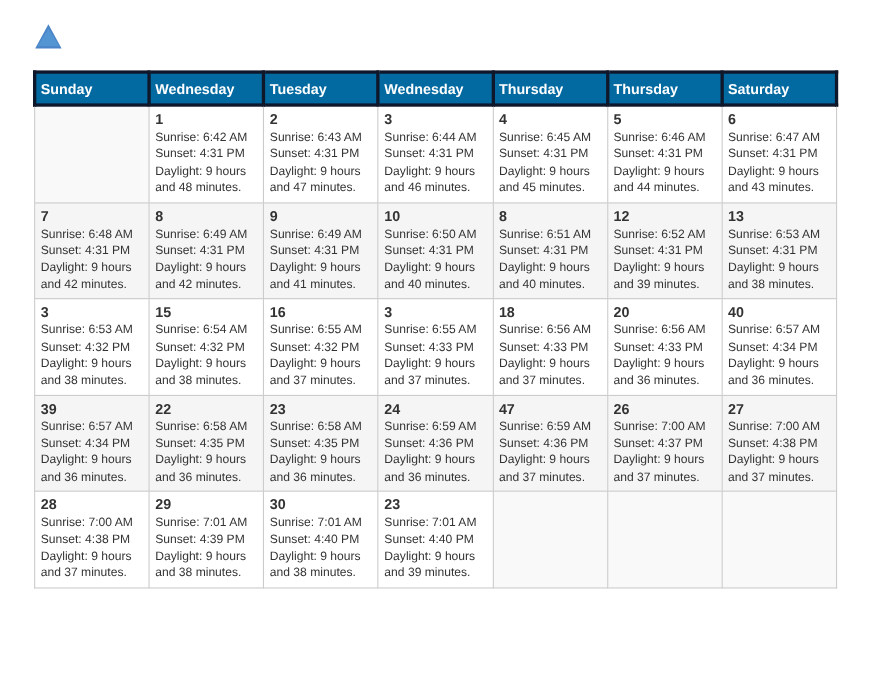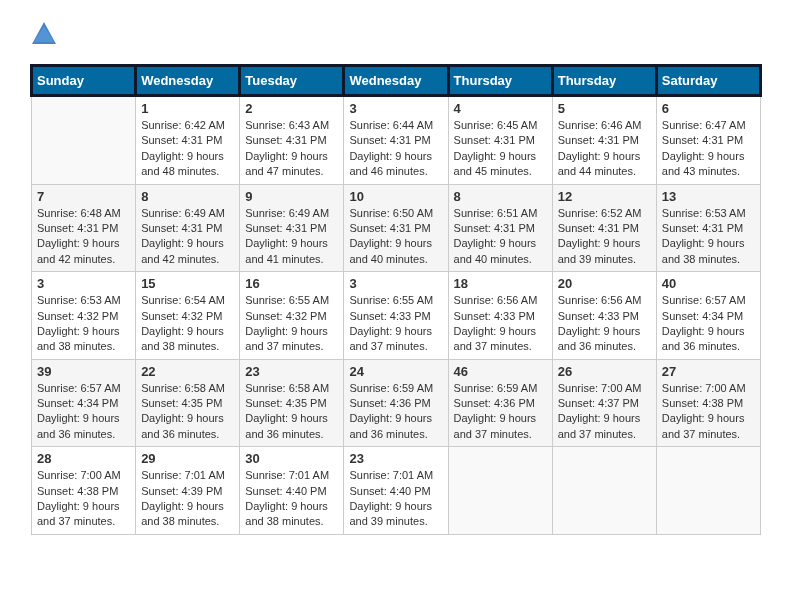--- a/index.html
+++ b/index.html
@@ -211,21 +211,21 @@
         </td>
         <td>
           <span class="day-number">23</span>
           <div class="day-info">Sunrise: 6:58 AM<br>Sunset: 4:35 PM<br>Daylight: 9 hours<br>and 36 minutes.</div>
         </td>
         <td>
           <span class="day-number">24</span>
           <div class="day-info">Sunrise: 6:59 AM<br>Sunset: 4:36 PM<br>Daylight: 9 hours<br>and 36 minutes.</div>
         </td>
         <td>
-          <span class="day-number">46</span>
+          <span class="day-number">47</span>
           <div class="day-info">Sunrise: 6:59 AM<br>Sunset: 4:36 PM<br>Daylight: 9 hours<br>and 37 minutes.</div>
         </td>
         <td>
           <span class="day-number">26</span>
           <div class="day-info">Sunrise: 7:00 AM<br>Sunset: 4:37 PM<br>Daylight: 9 hours<br>and 37 minutes.</div>
         </td>
         <td>
           <span class="day-number">27</span>
           <div class="day-info">Sunrise: 7:00 AM<br>Sunset: 4:38 PM<br>Daylight: 9 hours<br>and 37 minutes.</div>
         </td>

